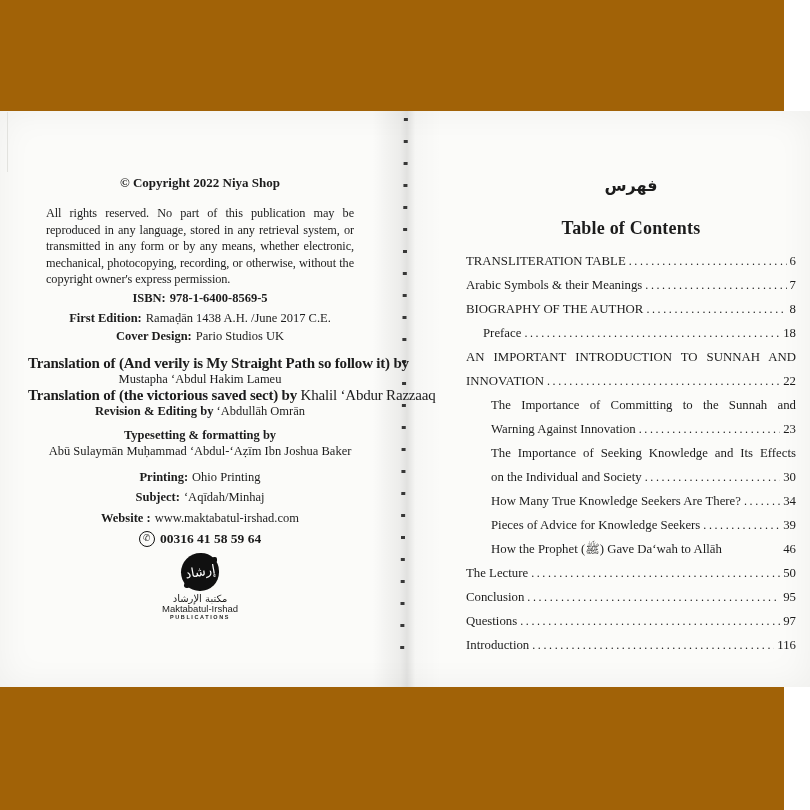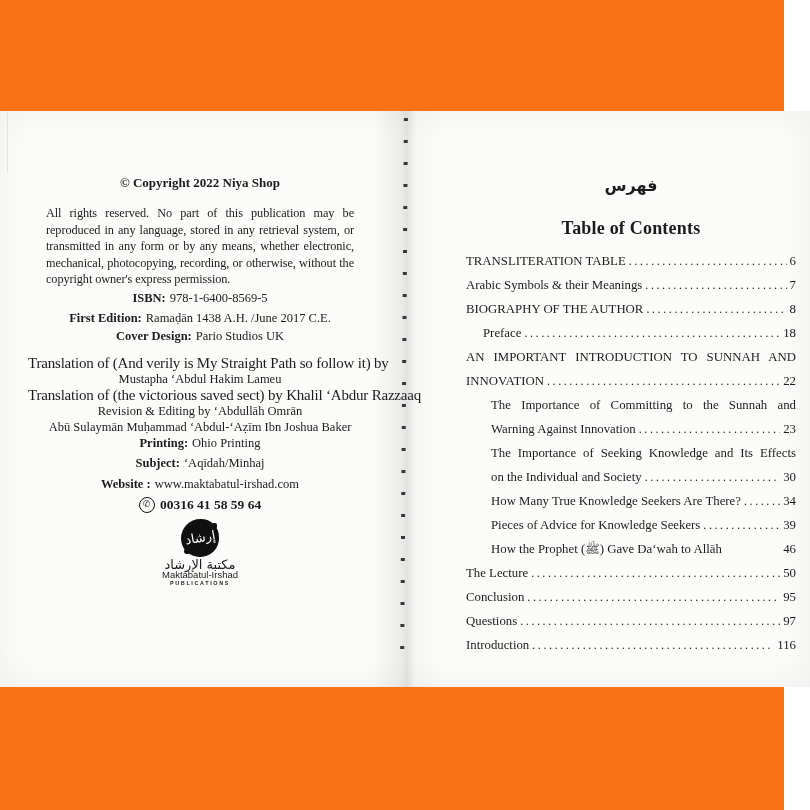--- a/index.html
+++ b/index.html
@@ -1,54 +1,54 @@
 <!DOCTYPE html>
 <html><head>
 <meta charset="utf-8">
 <style>
   html,body{margin:0;padding:0;}
   body{width:810px;height:810px;overflow:hidden;
        font-family:"Liberation Serif","DejaVu Serif",serif;color:#1c1c1c;}
-  .scene{position:relative;width:784px;height:810px;background:#f97316;}
+  .scene{position:relative;width:784px;height:810px;background:#a16207;}
   .spread{position:absolute;left:0;top:111px;width:810px;height:576px;
           background:#fbfbf9;box-shadow:inset 0 0 35px rgba(0,0,0,0.05);}
   
   .gutter-shade{position:absolute;left:372px;top:0;width:70px;height:100%;
     background:linear-gradient(to right,rgba(0,0,0,0) 0%,rgba(0,0,0,0.06) 40%,
       rgba(0,0,0,0.10) 50%,rgba(0,0,0,0.02) 62%,rgba(0,0,0,0) 100%);}
   .gutter-marks{position:absolute;left:402px;top:7px;width:4px;height:548px;
     background:repeating-linear-gradient(to bottom,rgba(25,25,25,0.85) 0 3px,
       rgba(0,0,0,0) 3px 22px);transform:rotate(0.4deg);}
   .page-edge{position:absolute;left:7px;top:1px;width:1px;height:60px;background:#e2e2de;}
 
   
   .page-left{position:absolute;left:0;top:0;width:400px;height:100%;}
   .lp-content{width:344px;margin:0 auto;padding-top:64px;text-align:center;
               font-size:12.5px;line-height:16px;}
   .lp-copyright{font-weight:bold;font-size:13px;}
   .lp-par{width:308px;margin:14px auto 0;text-align:justify;font-size:12.3px;
           line-height:16.5px;letter-spacing:-0.1px;}
   .lp-line{white-space:nowrap;}
   .lp-line .lbl{font-weight:bold;margin-right:4px;}
-  .b{font-weight:normal;}
+  .b{font-weight:bold;}
   .tight{font-size:15px;letter-spacing:-0.2px;}
-  .mt2{margin-top:2px;}.mt4{margin-top:4px;}.mt5{margin-top:5px;}.mt8{margin-top:8px;}.mt10{margin-top:0;}
+  .mt2{margin-top:2px;}.mt4{margin-top:4px;}.mt5{margin-top:5px;}.mt8{margin-top:8px;}.mt10{margin-top:10px;}
   .mt11{margin-top:11px;}
   .phone-line{display:flex;align-items:center;justify-content:center;gap:5px;
               font-weight:bold;font-size:13.5px;}
   .phone-icon{display:inline-flex;align-items:center;justify-content:center;
     width:14px;height:14px;border:1.4px solid #111;border-radius:50%;
     font-size:9px;line-height:1;font-family:"DejaVu Sans",sans-serif;}
   .logo-block{margin-top:6px;text-align:center;}
   .logo-circle{width:38px;height:38px;margin:0 auto;background:#101010;
     border-radius:52% 48% 50% 50%;display:flex;align-items:center;justify-content:center;
     box-shadow:14px -12px 0 -16px #101010,-13px 13px 0 -16px #101010;}
   .logo-ar{color:#fff;font-family:"DejaVu Sans",sans-serif;font-size:13px;
            transform:rotate(-10deg);line-height:1;}
-  .pub-ar{font-family:"DejaVu Sans",sans-serif;font-size:13px;line-height:9px;margin-top:3px;}
+  .pub-ar{font-family:"DejaVu Sans",sans-serif;font-size:10px;line-height:9px;margin-top:3px;}
   .pub-name{font-size:9.5px;line-height:11px;font-family:"Liberation Sans","DejaVu Sans",sans-serif;}
   .pub-sub{font-size:5.5px;letter-spacing:1.6px;font-weight:bold;line-height:7px;
            font-family:"Liberation Sans","DejaVu Sans",sans-serif;}
 
   
   .page-right{position:absolute;left:420px;top:0;width:390px;height:100%;}
   .rp-content{padding:0 14px 0 46px;}
   .ornament{padding-top:62px;text-align:center;font-family:"DejaVu Sans",sans-serif;
             font-size:16px;font-weight:bold;line-height:26px;}
   .toc-title{margin-top:16px;text-align:center;font-size:18px;font-weight:bold;
@@ -93,20 +93,21 @@
         <div class="lp-line">Mustapha ‘Abdul Hakim Lameu</div>
         <div class="lp-line tight">
           <span class="b">Translation of (the victorious saved sect) by</span>
           <span>Khalil ‘Abdur Razzaaq</span>
         </div>
         <div class="lp-line">
           <span class="b">Revision &amp; Editing by</span>
           <span>‘Abdullāh Omrān</span>
         </div>
 
+        <div class="lp-line b mt8">Typesetting &amp; formatting by</div>
         <div class="lp-line">Abū Sulaymān Muḥammad ‘Abdul-‘Aẓīm Ibn Joshua Baker</div>
 
         <div class="lp-line mt10">
           <span class="lbl">Printing:</span><span>Ohio Printing</span>
         </div>
         <div class="lp-line mt4">
           <span class="lbl">Subject:</span><span>‘Aqīdah/Minhaj</span>
         </div>
         <div class="lp-line mt5">
           <span class="lbl">Website :</span><span>www.maktabatul-irshad.com</span>

